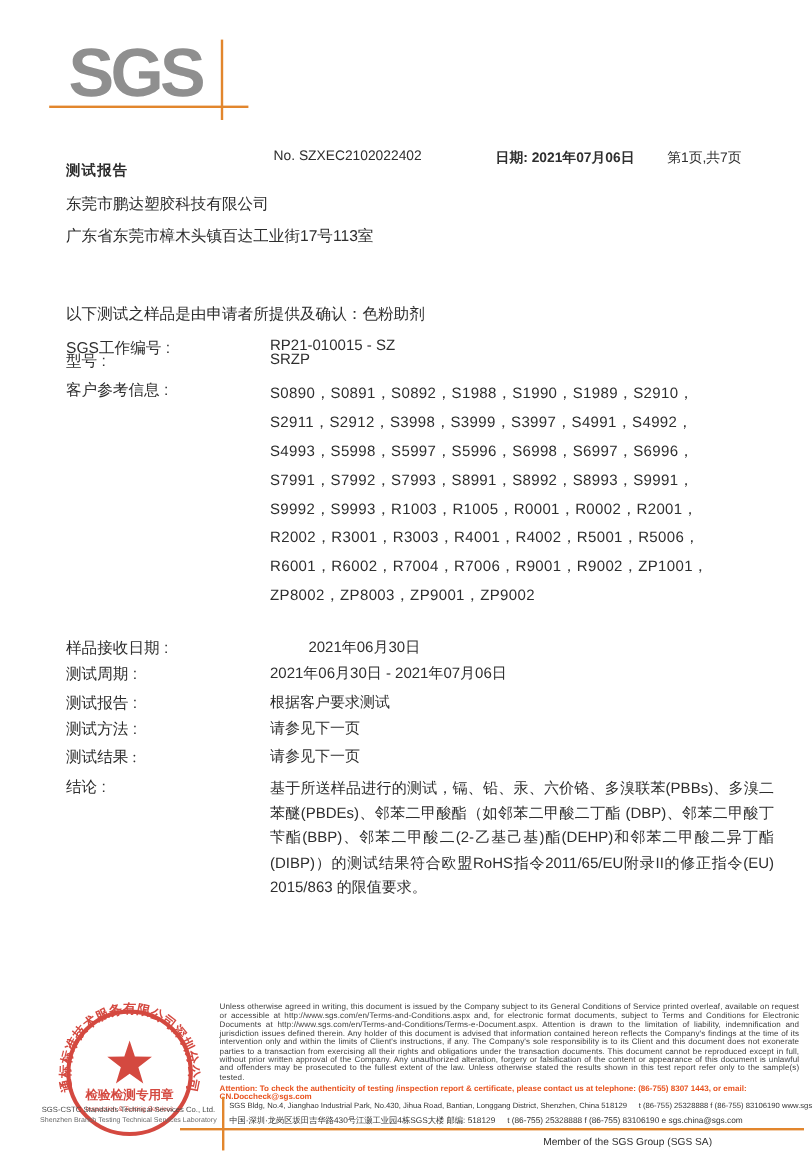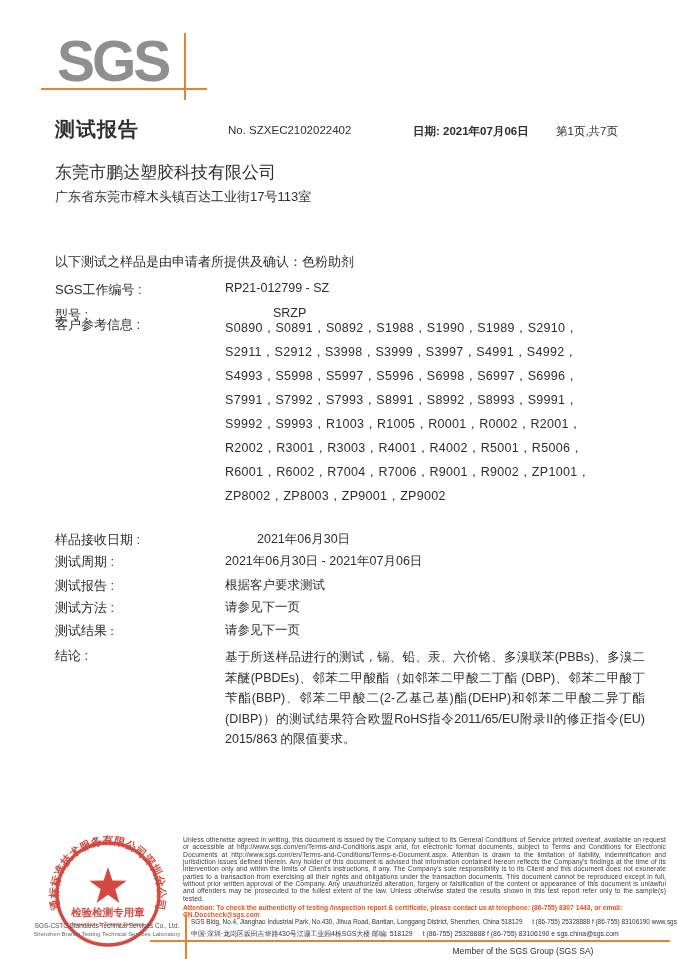--- a/index.html
+++ b/index.html
@@ -14,35 +14,35 @@
   
   .logo-text {
     position:absolute; left:57px; top:33px;
     font-size:57px; font-weight:900; letter-spacing:-3px;
     color:#8f8f8f; line-height:1;
     font-family:"Liberation Sans","DejaVu Sans",sans-serif;
   }
   .logo-hline { position:absolute; left:41px; top:88px; width:166px; height:2px; background:#e2862d; }
   .logo-vline { position:absolute; left:184px; top:33px; width:2px; height:67px; background:#e2862d; }
   
-  .hdr-title { position:absolute; left:55px; top:116px; font-size:20px; font-weight:bold; letter-spacing:1px; }
+  .hdr-title { position:absolute; left:55px; top:134px; font-size:12px; font-weight:bold; letter-spacing:1px; }
   .hdr-no    { position:absolute; left:228px; top:124px; font-size:11.5px;text-align:right; }
   .hdr-date  { position:absolute; left:413px; top:124px; font-size:11.5px;font-weight:bold; }
   .hdr-page  { position:absolute; left:556px; top:124px; font-size:11.5px; }
   
-  .company  { position:absolute; left:55px; top:161px; font-size:17px; font-weight:500; }
+  .company  { position:absolute; left:55px; top:161px; font-size:13px; font-weight:500; }
   .caddress { position:absolute; left:55px; top:188px; font-size:13px; font-weight:500; }
   
   .statement { position:absolute; left:55px; top:253px; font-size:13px; }
   
   .frow { position:absolute; left:55px; width:590px; display:flex; font-size:12.5px; }
   .frow .lbl { flex:0 0 170px; font-size:13px; }
   .frow .val { flex:1 1 auto; }
   .r-job     { top:281px; }
-  .r-model   { top:306px;gap:48px; }
+  .r-model   { top:292px; }
   .r-ref     { top:316px; }
   .r-ref .val div { line-height:24px; letter-spacing:0.3px; }
   .r-received{ top:531px;gap:32px; }
   .r-period  { top:553px; }
   .r-require { top:577px; }
   .r-method  { top:599px; }
   .r-result  { top:622px;font-family:Liberation Serif, serif; }
   .r-concl   { top:647px; }
   .r-concl .val { line-height:20.5px; text-align:justify; }
   
@@ -80,21 +80,21 @@
   <div class="hdr-date">日期: 2021年07月06日</div>
   <div class="hdr-page">第1页,共7页</div>
 
   <div class="company">东莞市鹏达塑胶科技有限公司</div>
   <div class="caddress">广东省东莞市樟木头镇百达工业街17号113室</div>
 
   <div class="statement">以下测试之样品是由申请者所提供及确认：色粉助剂</div>
 
   <div class="frow r-job">
     <span class="lbl">SGS工作编号 :</span>
-    <span class="val">RP21-012799 - SZ</span>
+    <span class="val">RP21-010015 - SZ</span>
   </div>
   <div class="frow r-model">
     <span class="lbl">型号 :</span>
     <span class="val">SRZP</span>
   </div>
   <div class="frow r-ref">
     <span class="lbl">客户参考信息 :</span>
     <span class="val">
       <div>S0890，S0891，S0892，S1988，S1990，S1989，S2910，</div>
       <div>S2911，S2912，S3998，S3999，S3997，S4991，S4992，</div>

